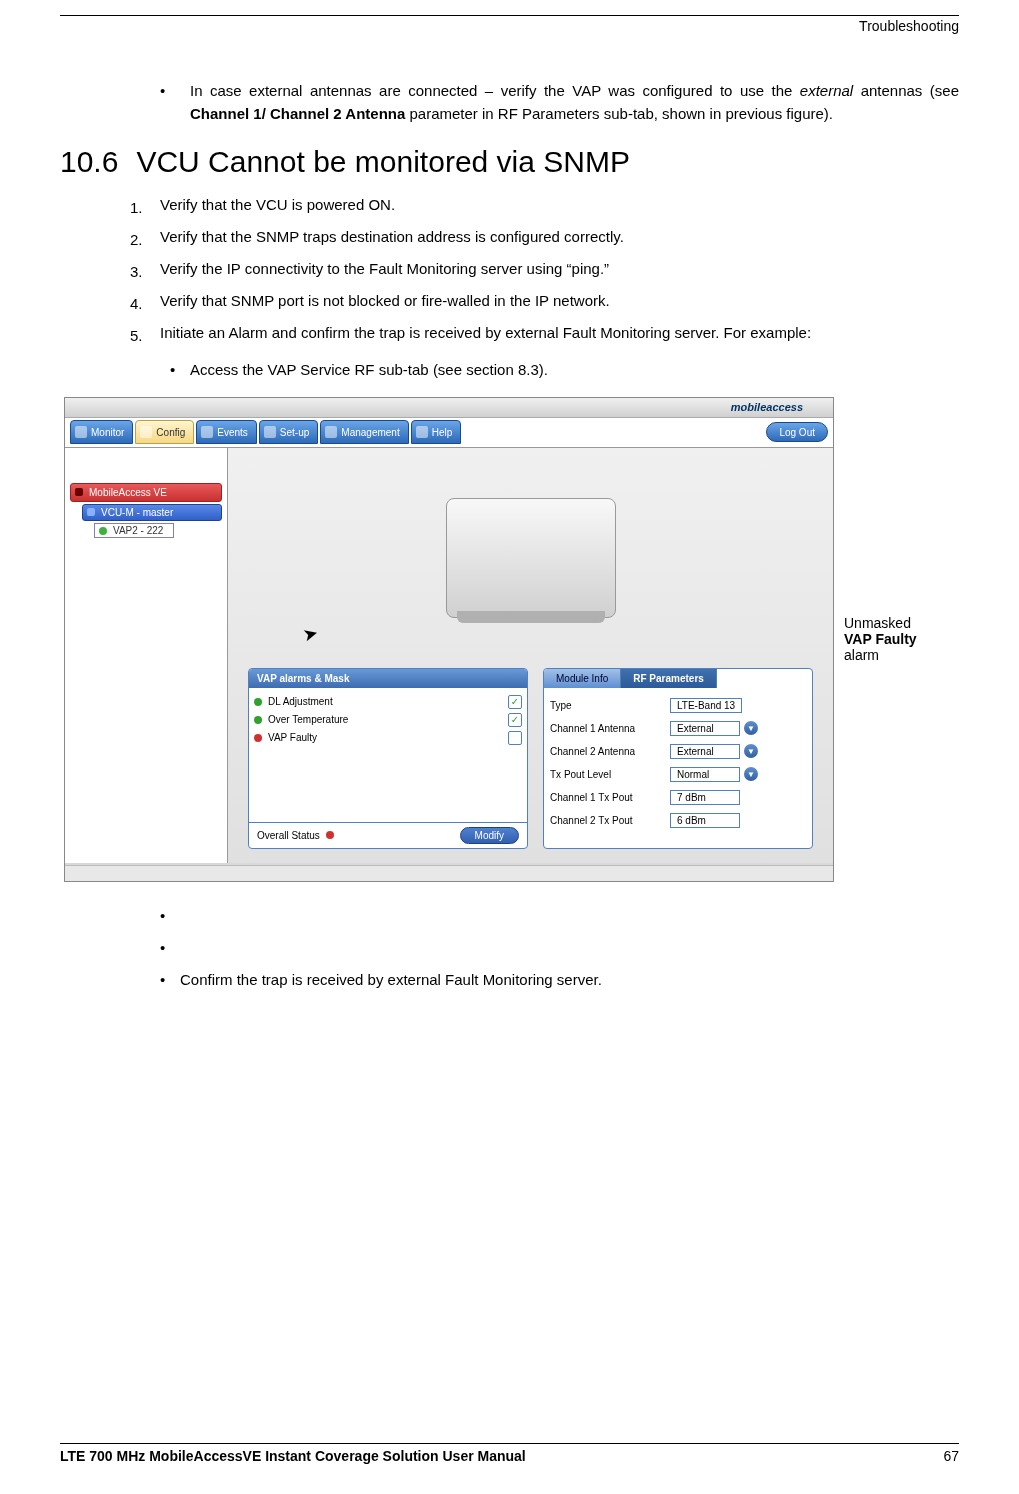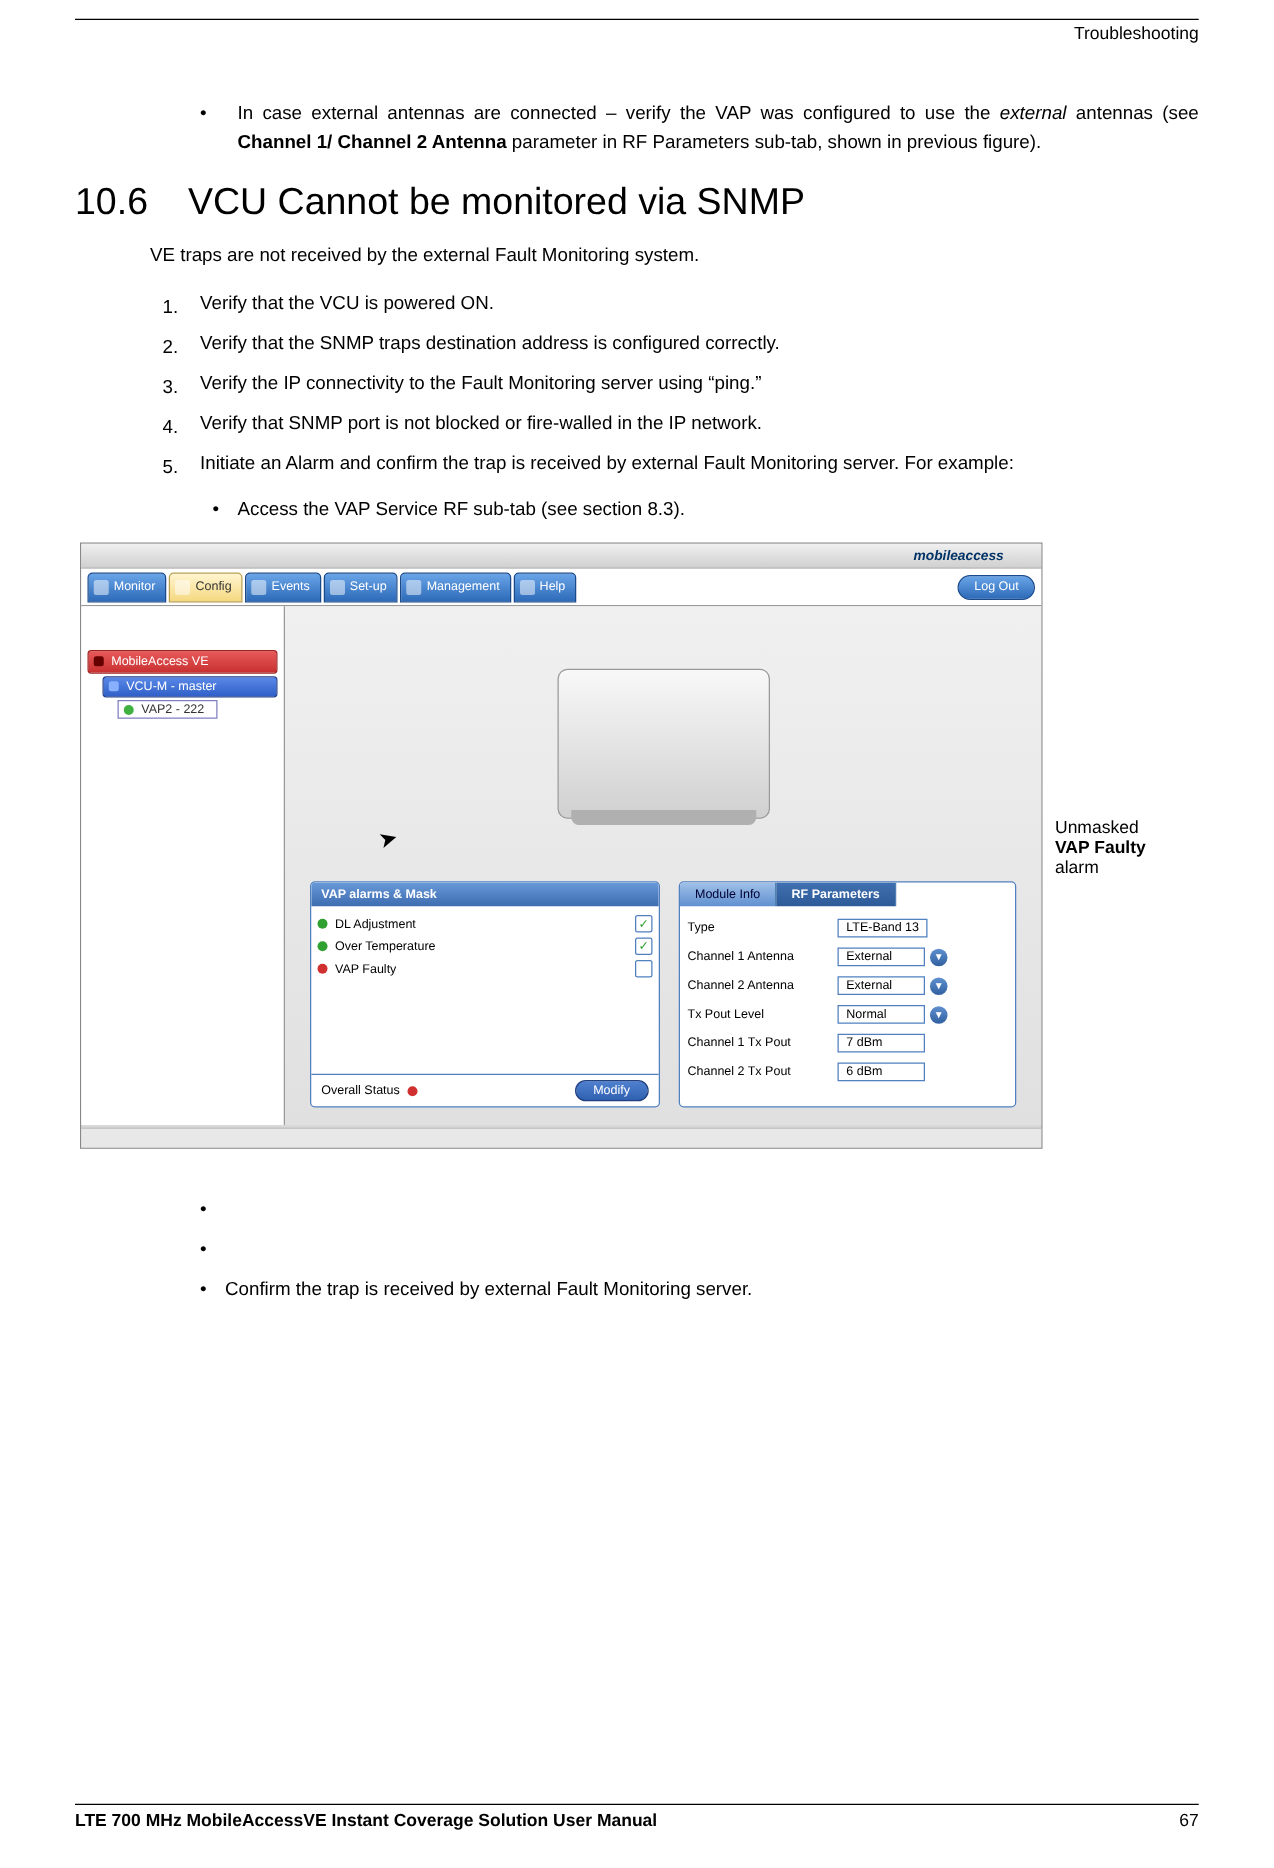--- a/index.html
+++ b/index.html
@@ -42,21 +42,21 @@
     }
     .italic { font-style: italic; }
     .bold { font-weight: bold; }
     h1.section {
       font-size: 30px;
       font-weight: normal;
       font-family: Arial, sans-serif;
       margin: 10px 0 15px 0;
     }
     h1.section .num {
-      margin-right: 32px;
+      margin-right: 18px;
     }
     .body-text {
       font-size: 15px;
       margin-left: 60px;
       margin-bottom: 15px;
       line-height: 1.5;
     }
     .ol-list {
       margin-left: 70px;
       font-size: 15px;
@@ -84,21 +84,21 @@
       margin-bottom: 5px;
       line-height: 1.5;
     }
     .sub-bullet-item .bullet {
       width: 20px;
       flex-shrink: 0;
     }
     .screenshot-row {
       display: flex;
       align-items: center;
-      margin: 15px 0 35px 0;
+      margin: 15px 0 20px 0;
     }
     .screenshot {
       width: 770px;
       height: 485px;
       border: 1px solid #888;
       position: relative;
       background: linear-gradient(#e8e8e8, #d8d8d8);
       margin-left: 4px;
     }
     .annotation {
@@ -438,21 +438,20 @@
       <span class="text">
         <span>In case external antennas are connected – verify the VAP was configured to use the </span><span class="italic">external</span><span> antennas (see </span><span class="bold">Channel 1/ Channel 2 Antenna</span><span> parameter in RF Parameters sub-tab, shown in previous figure).</span>
       </span>
     </div>
   </div>
 
   <h1 class="section">
     <span class="num">10.6</span><span>VCU Cannot be monitored via SNMP</span>
   </h1>
 
-  <p class="body-text">VE traps are not received by the external Fault Monitoring system.</p>
 
   <div class="ol-list">
     <div class="ol-item">
         <span class="num">1.</span>
         <span class="text">Verify that the VCU is powered ON.</span>
       </div>
     <div class="ol-item">
         <span class="num">2.</span>
         <span class="text">Verify that the SNMP traps destination address is configured correctly.</span>
       </div>

